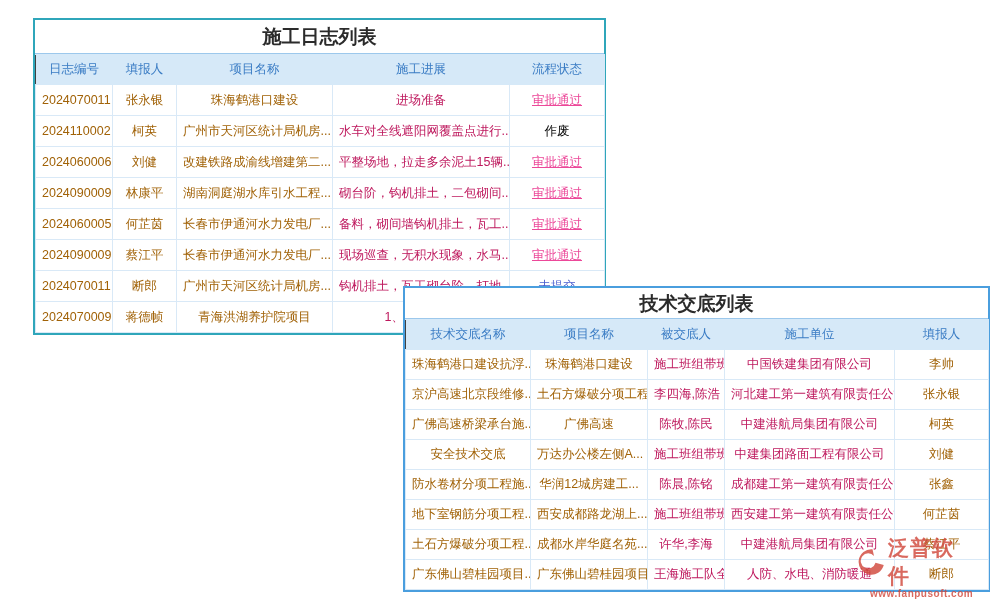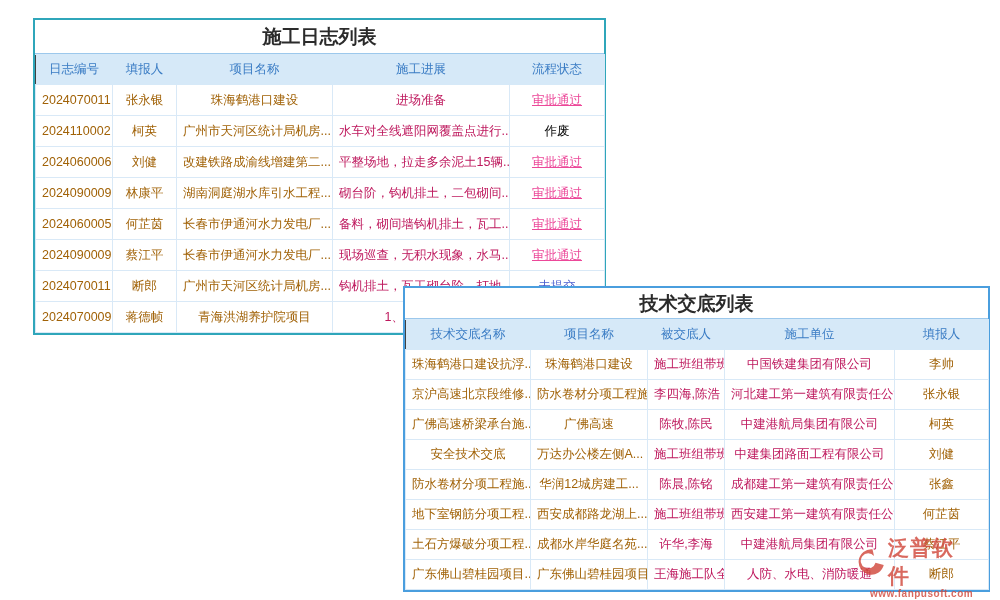--- a/index.html
+++ b/index.html
@@ -148,21 +148,21 @@
       <tbody>
         <tr>
           <td class="c-link ta-l">珠海鹤港口建设抗浮...</td>
           <td class="c-link ta-l">珠海鹤港口建设</td>
           <td class="c-dark">施工班组带班...</td>
           <td class="c-dark ta-l">中国铁建集团有限公司</td>
           <td class="c-link">李帅</td>
         </tr>
         <tr>
           <td class="c-link ta-l">京沪高速北京段维修...</td>
-          <td class="c-link ta-l">防水卷材分项工程施</td>
+          <td class="c-link ta-l">土石方爆破分项工程</td>
           <td class="c-dark">李四海,陈浩</td>
           <td class="c-dark ta-l">河北建工第一建筑有限责任公司</td>
           <td class="c-link">张永银</td>
         </tr>
         <tr>
           <td class="c-link ta-l">广佛高速桥梁承台施...</td>
           <td class="c-link ta-l">广佛高速</td>
           <td class="c-dark">陈牧,陈民</td>
           <td class="c-dark ta-l">中建港航局集团有限公司</td>
           <td class="c-link">柯英</td>

